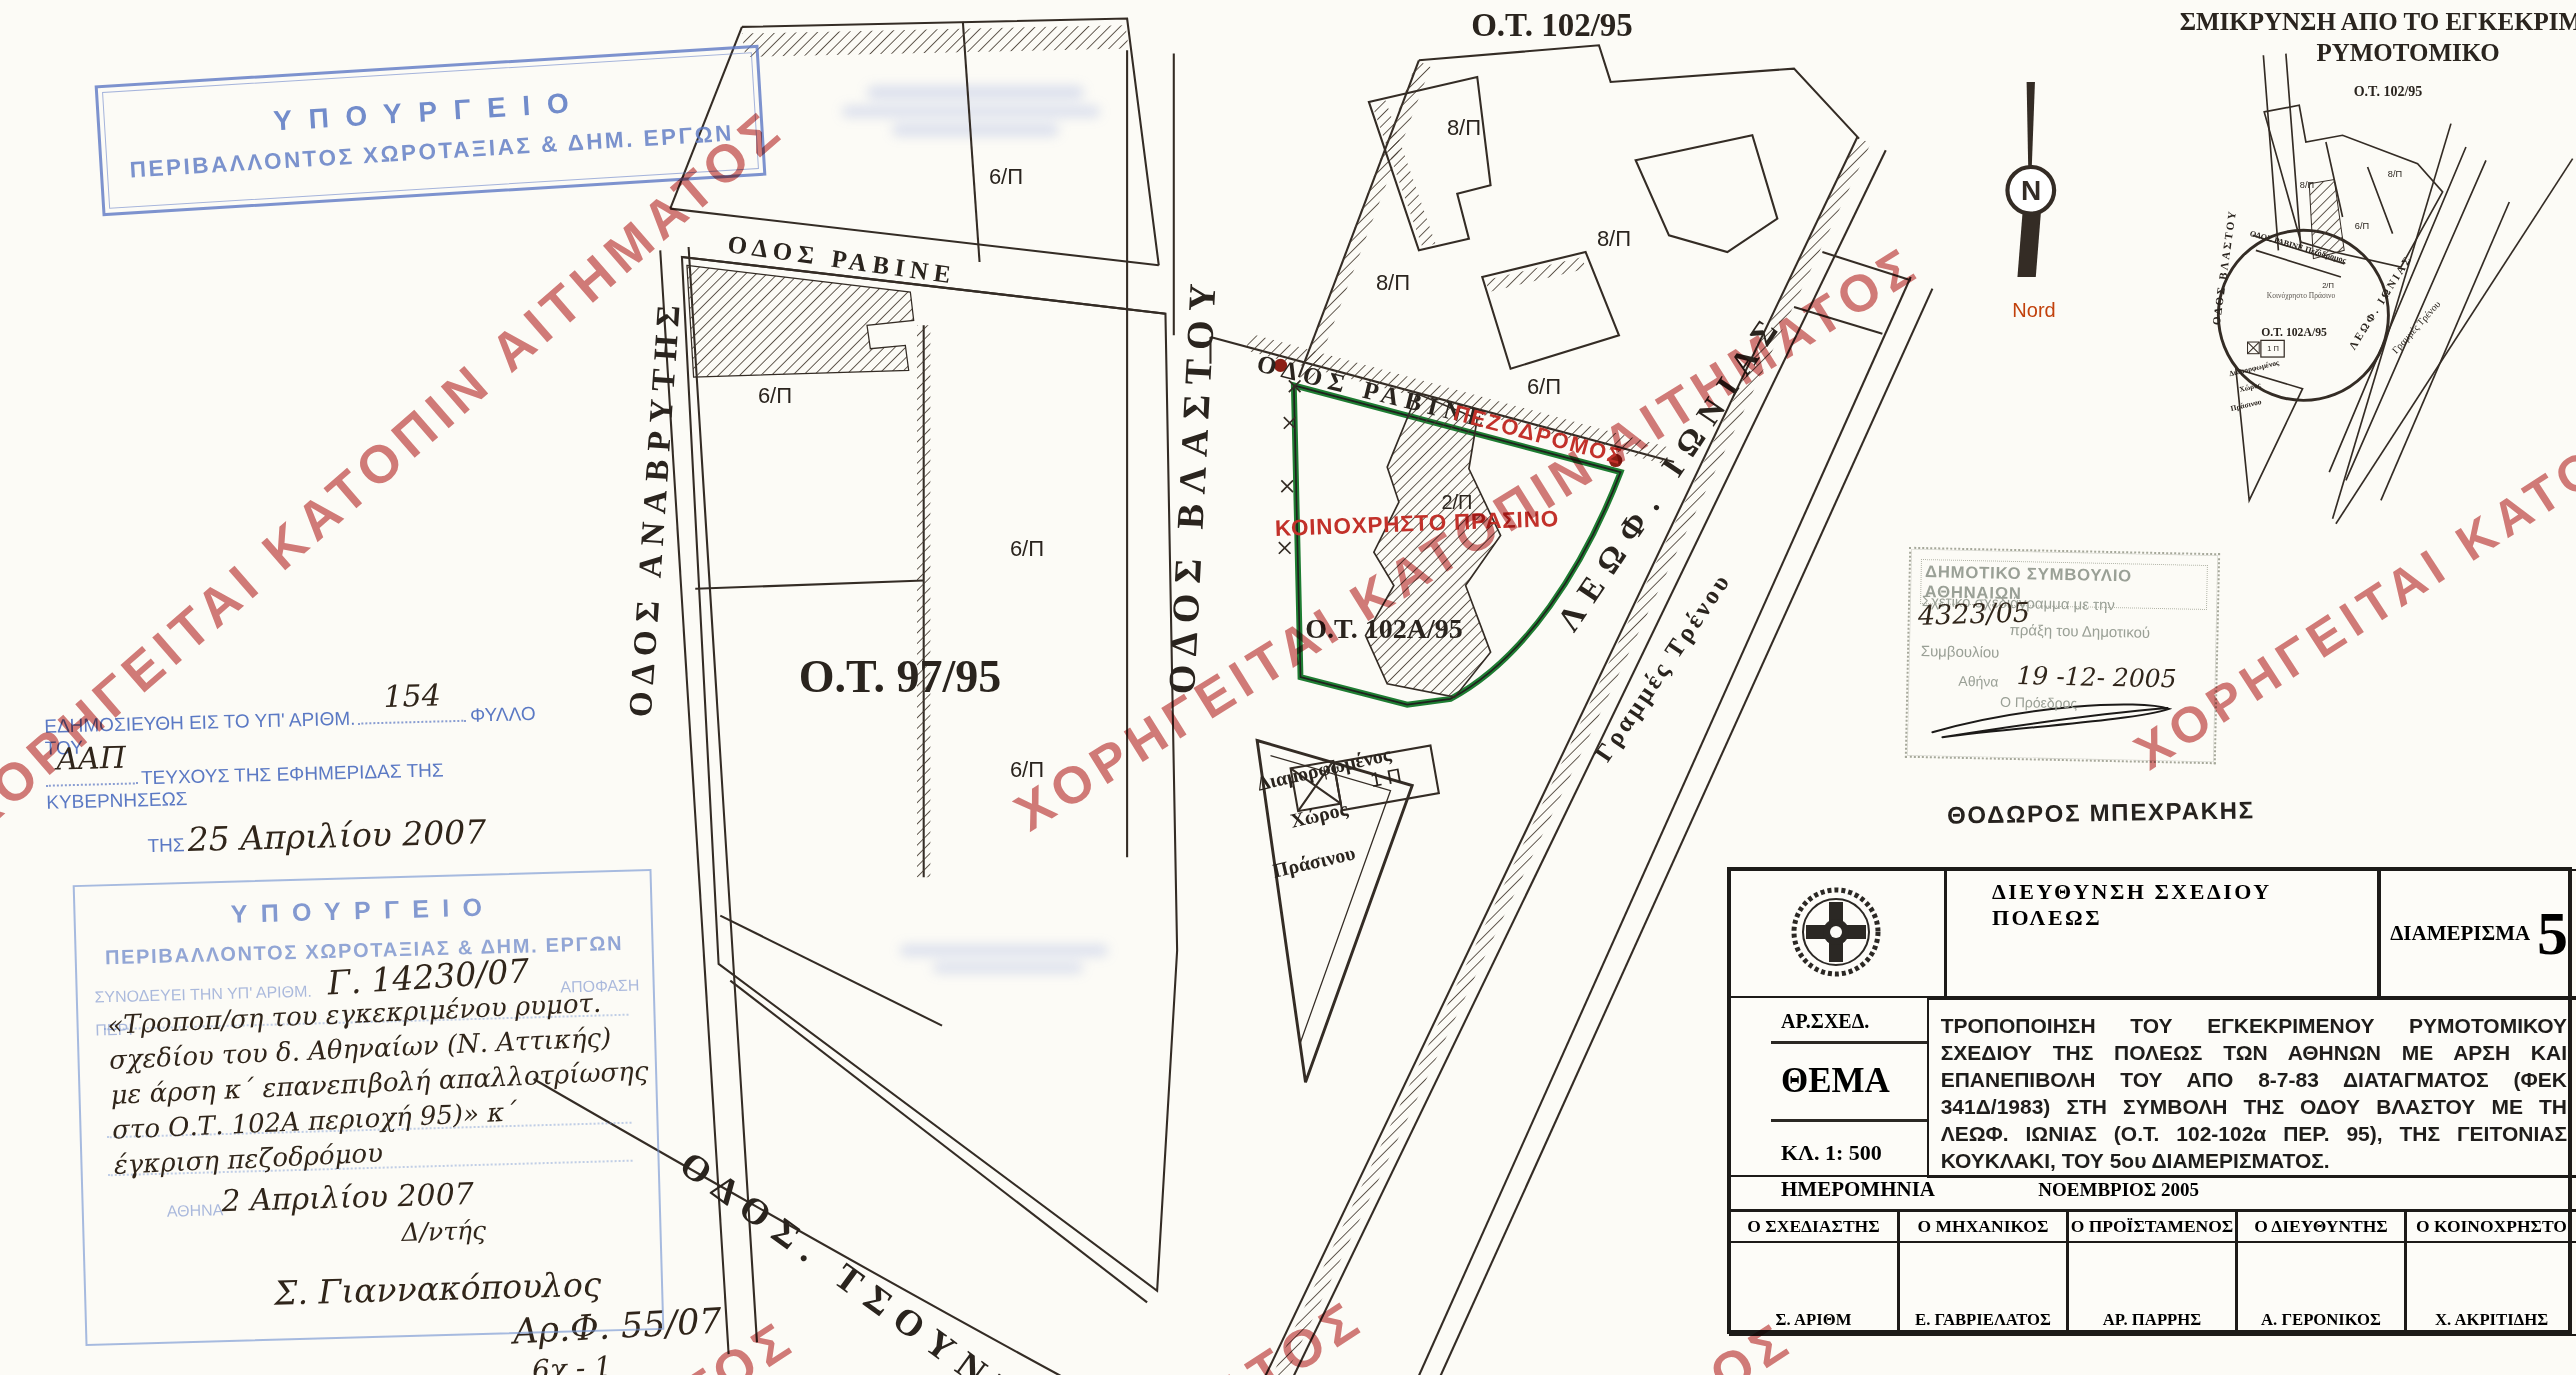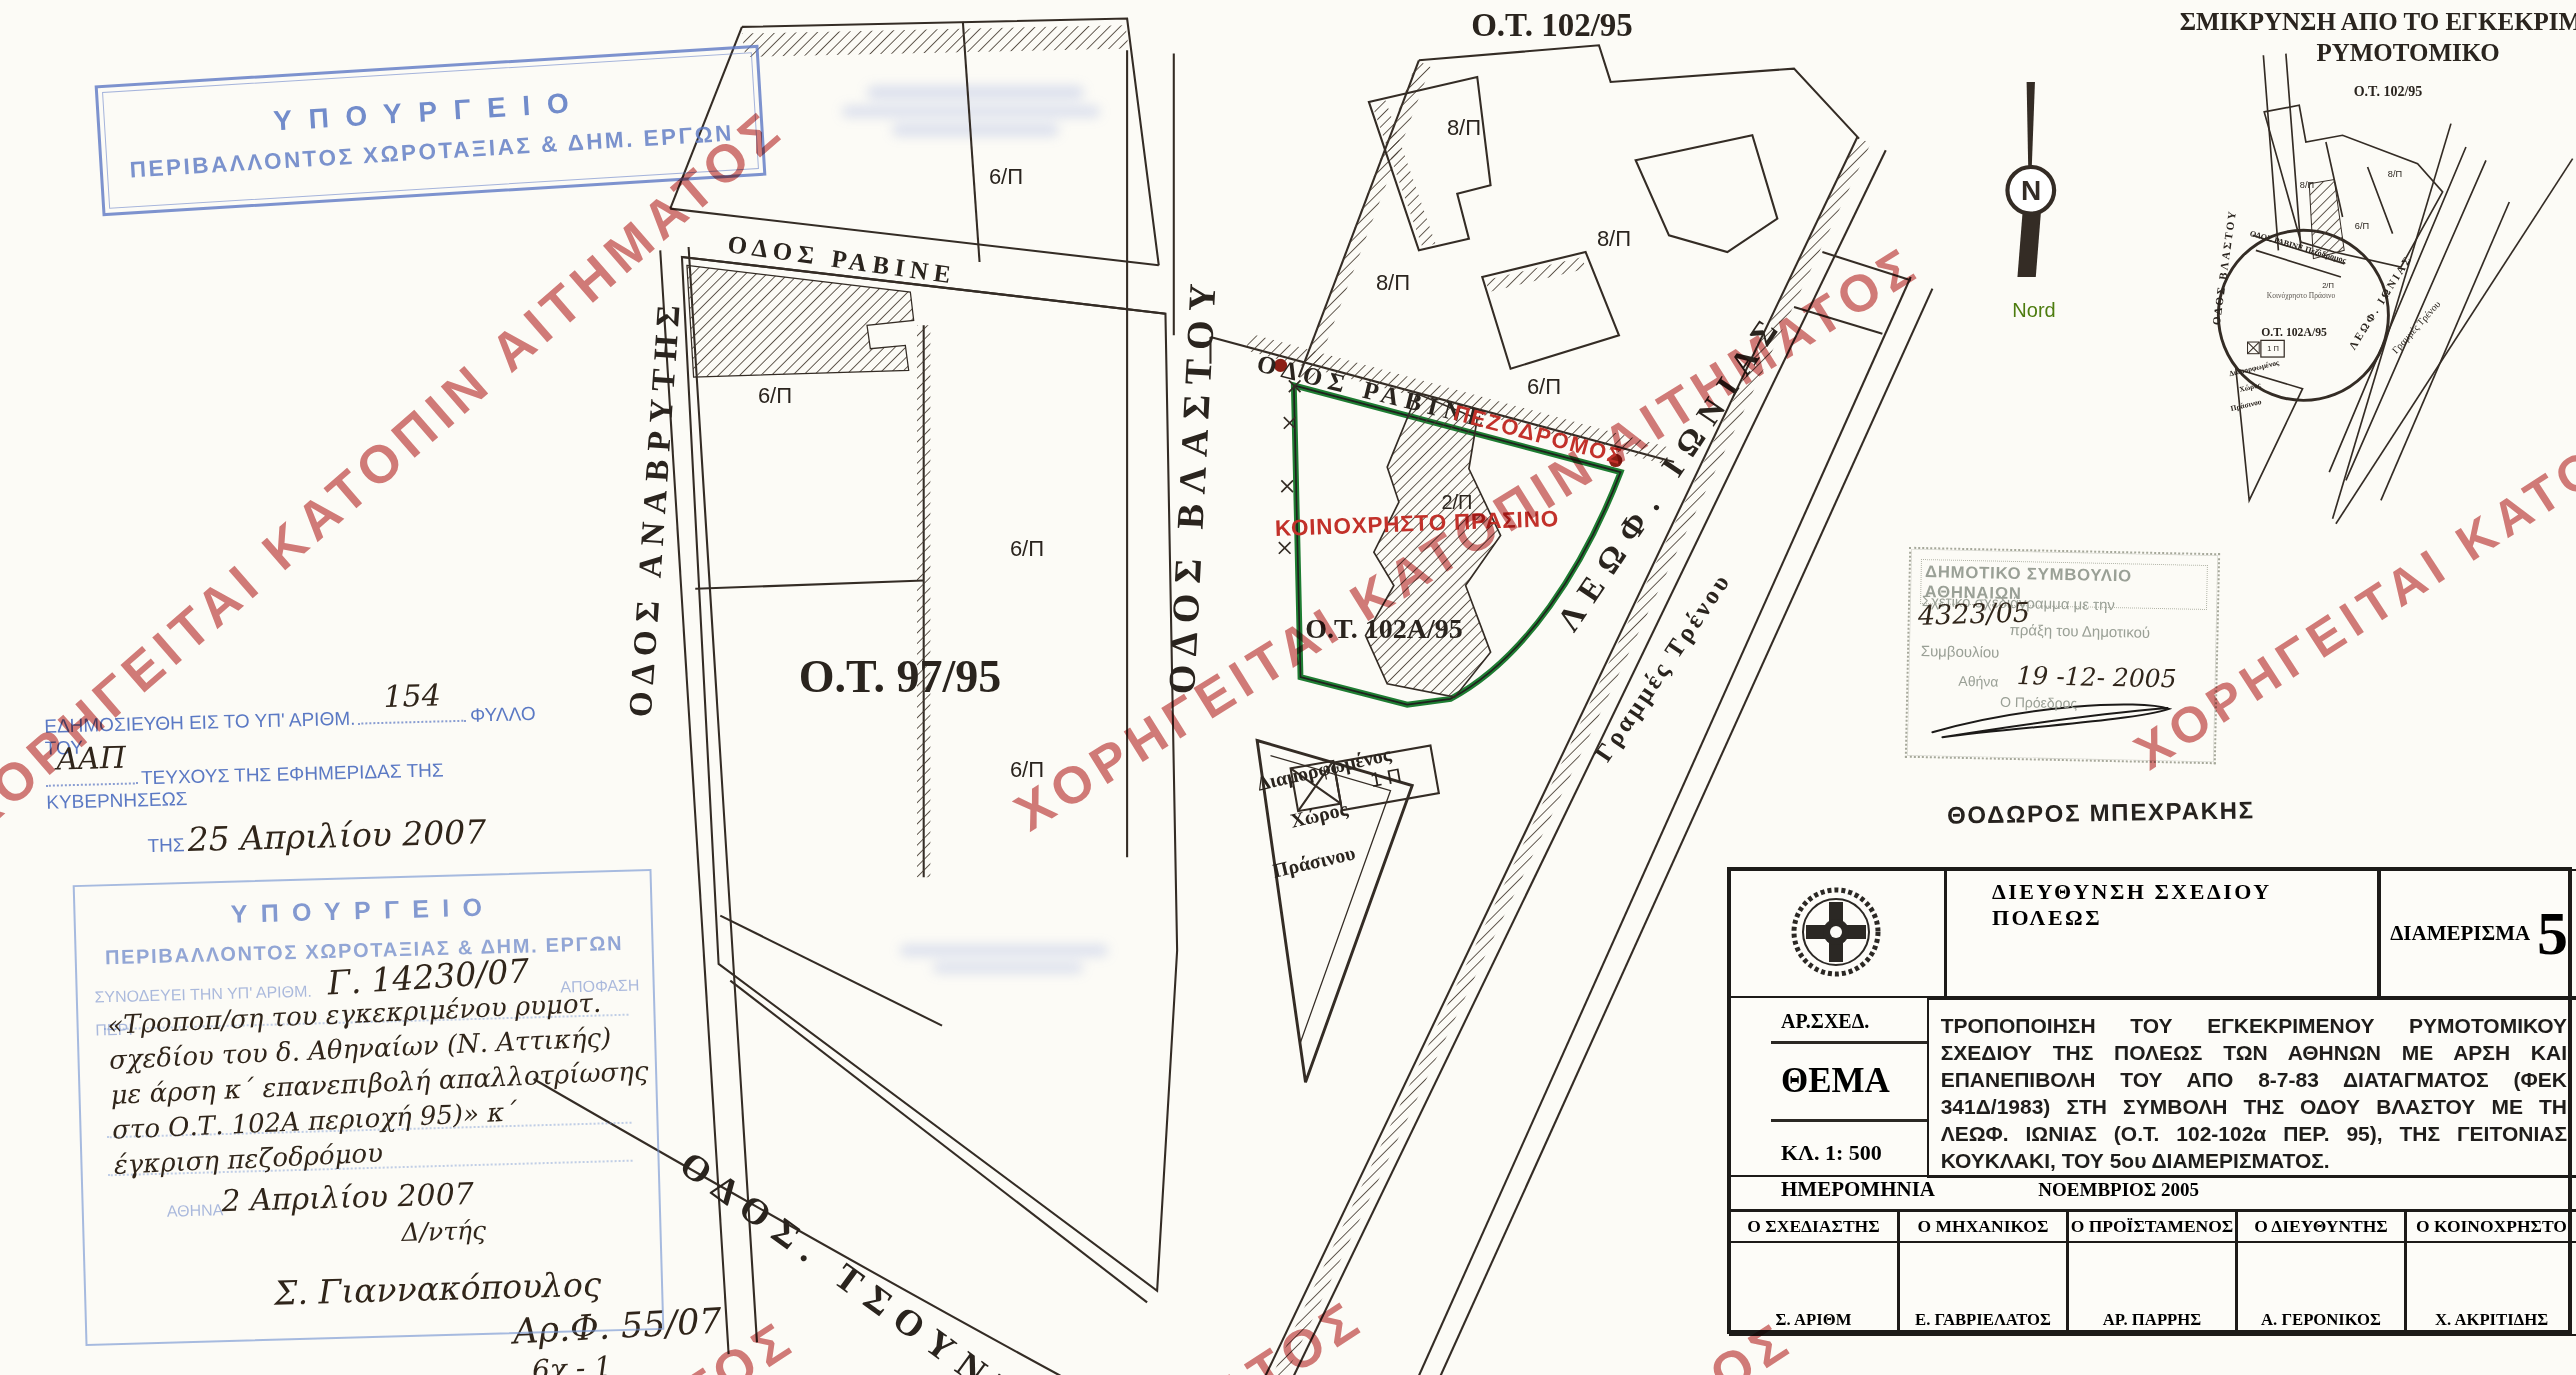--- a/index.html
+++ b/index.html
@@ -239,21 +239,21 @@
 
   <div class="lb ser b ctr" style="left:1324px;top:769px;font-size:20px;transform:translate(-50%,-50%) rotate(-13deg);">Διαμορφωμένος</div>
   <div class="lb ser b ctr" style="left:1319px;top:815px;font-size:20px;transform:translate(-50%,-50%) rotate(-13deg);">Χώρος</div>
   <div class="lb ser b ctr" style="left:1314px;top:862px;font-size:20px;transform:translate(-50%,-50%) rotate(-13deg);">Πράσινου</div>
 
   <div class="lb ser b ctr" style="left:1671px;top:471px;font-size:33px;letter-spacing:11.7px;transform:translate(-50%,-50%) rotate(-56deg);">ΛΕΩΦ. ΙΩΝΙΑΣ</div>
   <div class="lb ser b ctr" style="left:1663px;top:667px;font-size:25px;letter-spacing:3.3px;transform:translate(-50%,-50%) rotate(-56deg);">Γραμμές Τρένου</div>
   <div class="lb ser b ctr" style="left:867px;top:1292px;font-size:37px;letter-spacing:11.7px;transform:translate(-50%,-50%) rotate(36deg);">ΟΔΟΣ. ΤΣΟΥΝΤΑ</div>
 
   <div class="lb sans b ctr" style="left:2031px;top:191px;font-size:28px;color:#342c25;">N</div>
-  <div class="lb sans ctr" style="left:2034px;top:310px;font-size:20px;color:#4d7c0f;">Nord</div>
+  <div class="lb sans ctr" style="left:2034px;top:310px;font-size:20px;color:#c2410c;">Nord</div>
 
   <div class="lb ser b ctr" style="left:2408px;top:22px;font-size:25px;">ΣΜΙΚΡΥΝΣΗ ΑΠΟ ΤΟ ΕΓΚΕΚΡΙΜΕΝΟ</div>
   <div class="lb ser b ctr" style="left:2408px;top:53px;font-size:25px;">ΡΥΜΟΤΟΜΙΚΟ</div>
   <div class="lb ser b ctr" style="left:2388px;top:92px;font-size:14px;">Ο.Τ. 102/95</div>
   <div class="lb sans ctr" style="left:2307px;top:185px;font-size:9.2px;">8/Π</div>
   <div class="lb sans ctr" style="left:2395px;top:174px;font-size:9.2px;">8/Π</div>
   <div class="lb sans ctr" style="left:2362px;top:226px;font-size:9.2px;">6/Π</div>
   <div class="lb ser b ctr" style="left:2224px;top:267px;font-size:11px;letter-spacing:2.5px;transform:translate(-50%,-50%) rotate(-82deg);">ΟΔΟΣ ΒΛΑΣΤΟΥ</div>
   <div class="lb ser b ctr" style="left:2298px;top:247px;font-size:8.3px;transform:translate(-50%,-50%) rotate(16deg);">ΟΔΟΣ ΡΑΒΙΝΕ Πεζόδρομος</div>
   <div class="lb ser ctr" style="left:2301px;top:295px;font-size:7.5px;color:#5a544e;">Κοινόχρηστο Πράσινο</div>

